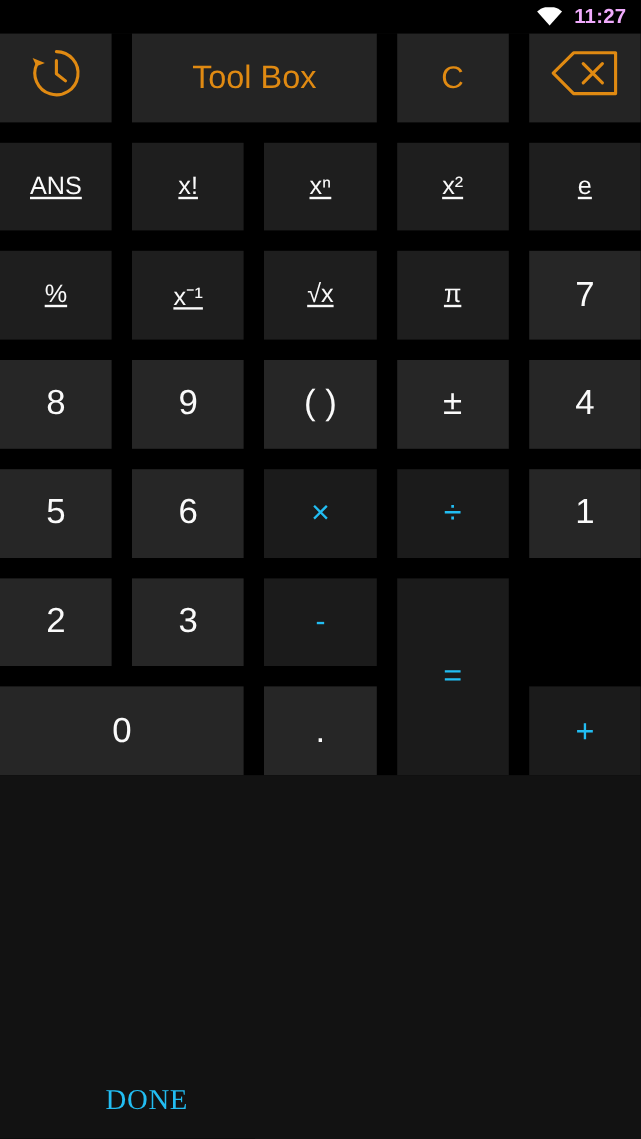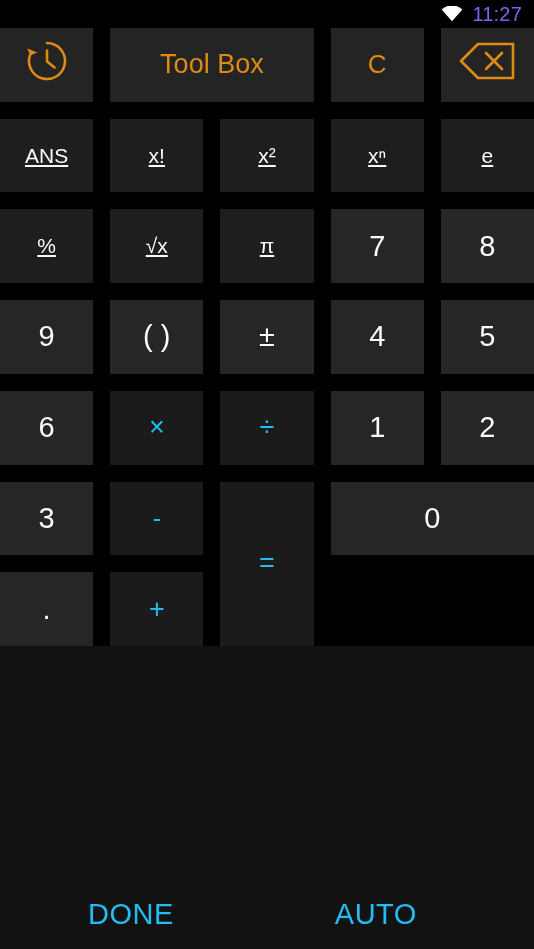--- a/index.html
+++ b/index.html
@@ -11,21 +11,21 @@
   }
   #app { width:534px; height:949px; display:flex; flex-direction:column; background:#0d0d0d; }
 
   
   .statusbar {
     height:28px; background:#000;
     display:flex; align-items:center; justify-content:flex-end;
     padding-right:12px; gap:9px; flex:0 0 28px;
   }
   .wifi-icon { display:block; }
-  .status-clock { color:#8b5cf6; font-size:20px; letter-spacing:.2px; }
+  .status-clock { color:#f0abfc; font-size:17px; letter-spacing:.2px;font-weight:bold; }
 
   
   .keypad {
     flex:0 0 618px;
     display:grid;
     grid-template-columns:repeat(5, 1fr);
     grid-template-rows:repeat(7, 1fr);
     background:#000;
     gap:17px;
   }
@@ -53,23 +53,23 @@
   
   .bottom-panel {
     flex:1 1 auto; background:#121212;
     position:relative;
   }
   .action-bar {
     position:absolute; left:0; right:0; bottom:18px;
     display:flex; align-items:center;
   }
   .action-btn {
-    color:#22BDF2; font-size:29px; letter-spacing:.5px;
+    color:#22BDF2; font-size:24px; letter-spacing:.5px;
     background:transparent; border:none;
-    font-family:Liberation Sans, sans-serif;
+    font-family:Liberation Serif, serif;
   }
   .action-btn.done { margin-left:88px; }
   .action-btn.auto { margin-left:161px; }
 </style>
 </head>
 <body>
 
 <div id="app">
 
   <div class="statusbar">
@@ -101,25 +101,26 @@
       <span>
         <svg width="58" height="40" viewBox="0 0 58 40" aria-hidden="true">
           <path d="M20 3 L55 3 L55 37 L20 37 L3 20 Z" fill="none" stroke="#E08A12" stroke-width="2.6" stroke-linejoin="round"></path>
           <path d="M28 12 L44 28 M44 12 L28 28" fill="none" stroke="#E08A12" stroke-width="2.6" stroke-linecap="round"></path>
         </svg>
       </span>
     </div>
 
     <div class="key fn">ANS</div>
     <div class="key fn">x!</div>
+    <div class="key fn">xⁿ</div>
     <div class="key fn">x²</div>
-    <div class="key fn">xⁿ</div>
     <div class="key fn">e</div>
 
     <div class="key fn">%</div>
+    <div class="key fn">x⁻¹</div>
     <div class="key fn">√x</div>
     <div class="key fn">π</div>
 
     <div class="key num">7</div>
     <div class="key num">8</div>
     <div class="key num">9</div>
     <div class="key num">( )</div>
     <div class="key num">±</div>
 
     <div class="key num">4</div>
@@ -136,17 +137,16 @@
 
     <div class="key num zero">0</div>
     <div class="key dot">.</div>
     <div class="key op">+</div>
 
   </div>
 
   <div class="bottom-panel">
     <div class="action-bar">
       <button class="action-btn done">DONE</button>
-      <button class="action-btn auto">AUTO</button>
     </div>
   </div>
 
 </div>
 
 </body></html>

